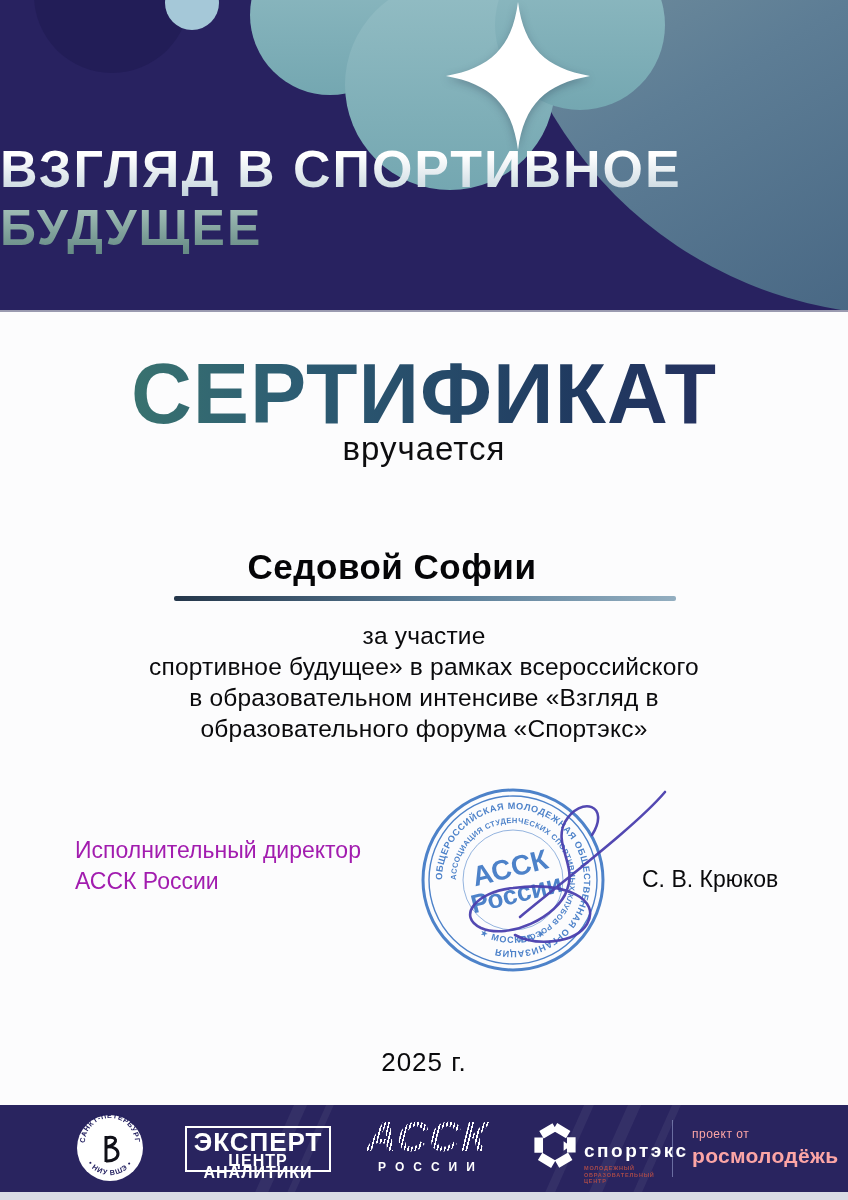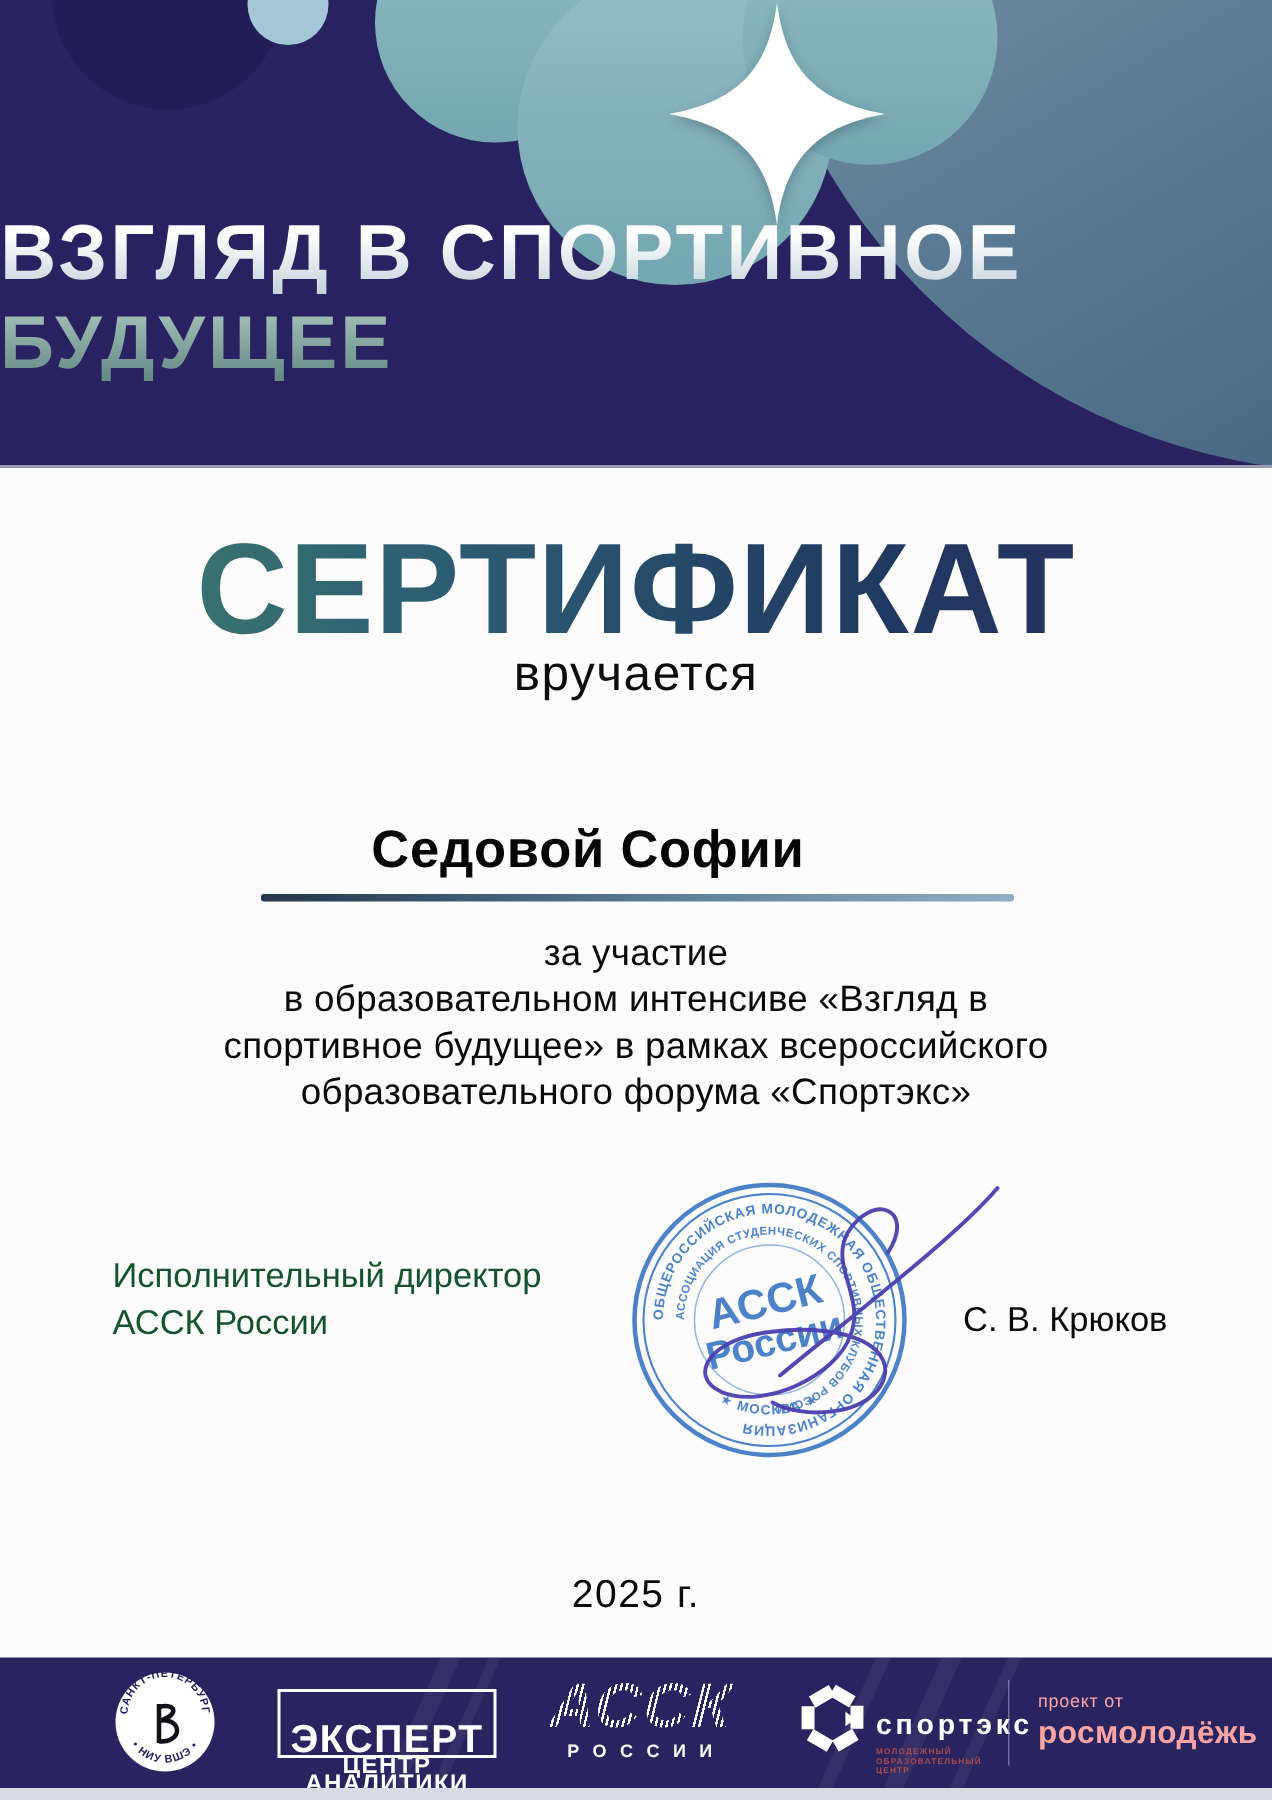--- a/index.html
+++ b/index.html
@@ -27,31 +27,31 @@
   .cert-heading{position:absolute;left:0;top:344px;width:848px;text-align:center;font-size:86px;font-weight:900;letter-spacing:1px;
     background-image:linear-gradient(90deg,#3f7e6d 4%,#2d5d73 34%,#203a60 68%,#282c60 96%);
     -webkit-background-clip:text;background-clip:text;color:transparent;transform:scaleX(.98);}
   .presented{position:absolute;left:0;top:430px;width:848px;text-align:center;font-size:33px;letter-spacing:1px;color:#0d0d0f;}
   .recipient{position:absolute;left:0;top:547px;width:784px;text-align:center;font-size:35px;font-weight:700;letter-spacing:.5px;color:#050507;}
   .name-rule{position:absolute;left:174px;top:596px;width:502px;height:5px;border-radius:2px;
     background:linear-gradient(90deg,#24364a,#5c7f99 55%,#93aec0);}
   .description{position:absolute;left:0;top:620px;width:848px;text-align:center;font-size:24.5px;line-height:31px;color:#0a0a0c;letter-spacing:.2px;}
 
   
-  .role{position:absolute;left:75px;top:835px;font-size:23px;line-height:31px;color:#14532d;}
+  .role{position:absolute;left:75px;top:835px;font-size:23px;line-height:31px;color:#a21caf;}
   .signer{position:absolute;left:642px;top:866px;font-size:23px;color:#0a0a0c;}
   .stamp{position:absolute;left:413px;top:780px;width:200px;height:200px;opacity:.92;}
   .signature-svg{position:absolute;left:415px;top:770px;width:270px;height:205px;}
   .year{position:absolute;left:0;top:1030px;width:848px;text-align:center;font-size:26px;letter-spacing:1px;color:#0a0a0c;margin-top:17px;}
 
   
   .footer{position:absolute;left:0;top:1105px;width:848px;height:87px;background:#29245f;overflow:hidden;}
   .fstripe{position:absolute;width:12px;height:150px;background:rgba(255,255,255,.055);transform:rotate(24deg);top:-20px;}
   .hse-logo{position:absolute;left:76px;top:9px;width:68px;height:68px;}
-  .expert{position:absolute;left:185px;top:21px;width:146px;height:46px;border:2.5px solid #ffffff;text-align:center;color:#fff;padding-top:18px;}
+  .expert{position:absolute;left:185px;top:21px;width:146px;height:46px;border:2.5px solid #ffffff;text-align:center;color:#fff;padding-top:1px;}
   .expert-title{font-size:26px;font-weight:900;letter-spacing:1px;line-height:26px;}
   .expert-sub{font-size:16px;font-weight:700;letter-spacing:1px;line-height:12px;}
   .assk{position:absolute;left:348px;top:12px;width:160px;text-align:center;}
   .assk-word{font-size:42px;font-weight:900;font-style:italic;line-height:40px;letter-spacing:2px;
     background-image:repeating-linear-gradient(100deg,#ffffff 0 1.6px,rgba(255,255,255,0) 1.6px 3.6px);
     -webkit-background-clip:text;background-clip:text;color:transparent;transform:skewX(-4deg);}
   .assk-sub{font-size:12px;font-weight:700;letter-spacing:9px;color:#fff;margin-top:3px;padding-left:6px;}
   .sportex-icon{position:absolute;left:532px;top:18px;width:46px;height:46px;}
   .sportex-text{position:absolute;left:584px;top:35px;color:#fff;}
   .sportex-title{font-size:19px;font-weight:700;letter-spacing:2.5px;}
@@ -82,22 +82,22 @@
       <div class="ht2">БУДУЩЕЕ</div>
     </div>
   </div>
 
   <div class="cert-heading">СЕРТИФИКАТ</div>
   <div class="presented">вручается</div>
   <div class="recipient">Седовой Софии</div>
   <div class="name-rule"></div>
   <div class="description">
     <div>за участие</div>
+    <div>спортивное будущее» в рамках всероссийского</div>
     <div>в образовательном интенсиве «Взгляд в</div>
-    <div>спортивное будущее» в рамках всероссийского</div>
     <div>образовательного форума «Спортэкс»</div>
   </div>
 
   <div class="role">
     <div>Исполнительный директор</div>
     <div>АССК России</div>
   </div>
 
   <svg class="stamp" viewBox="0 0 200 200">
     <defs>

